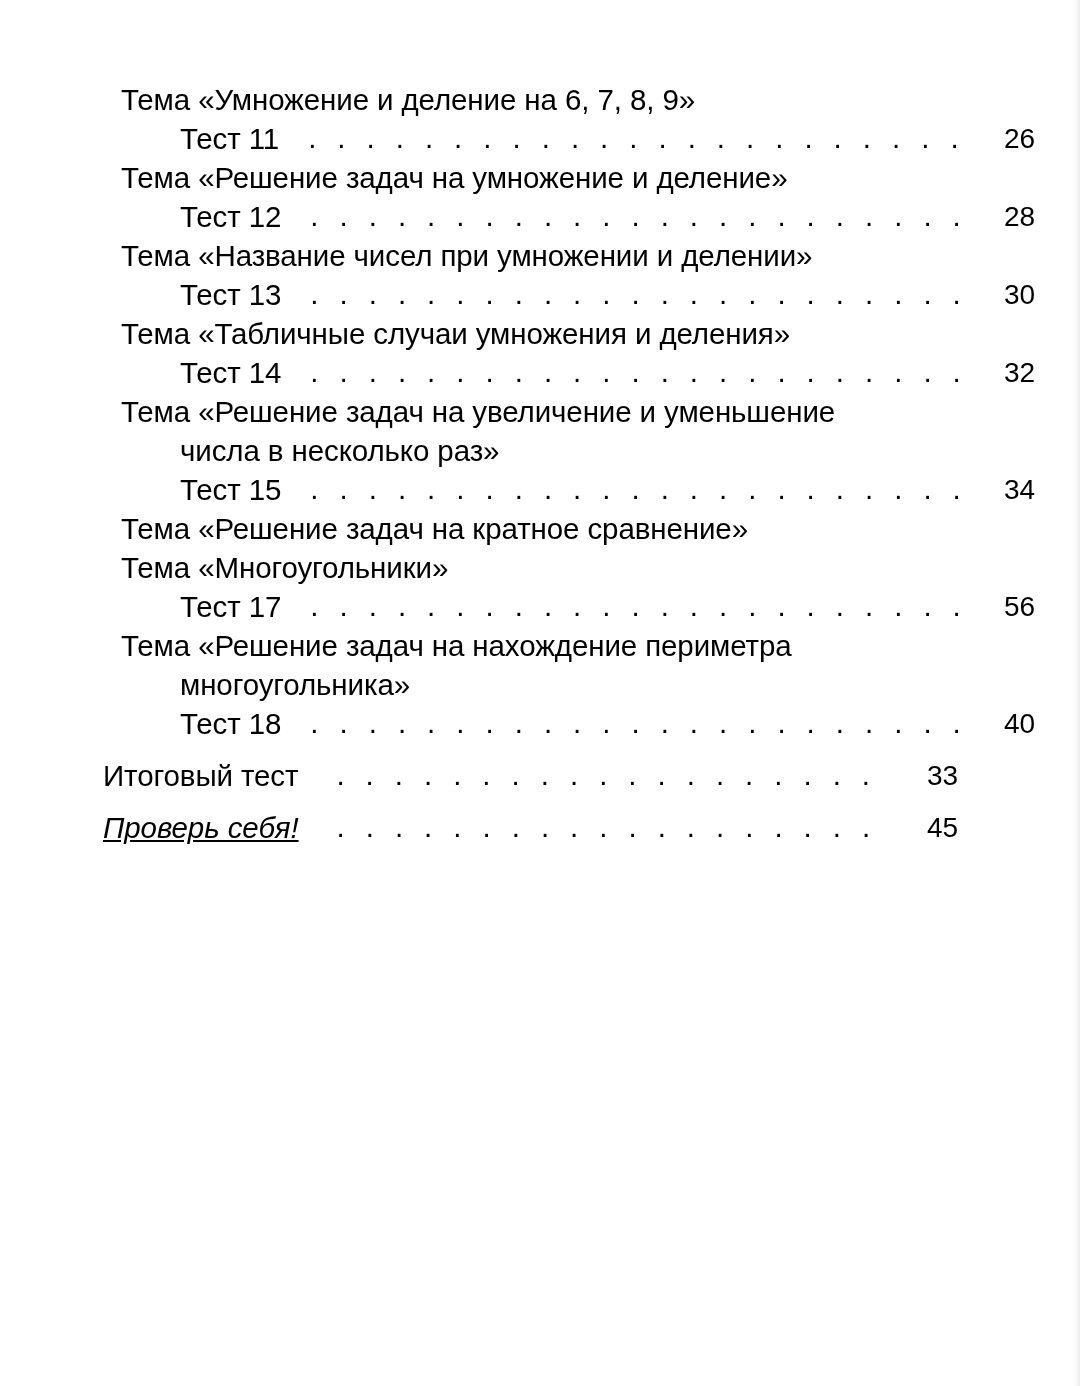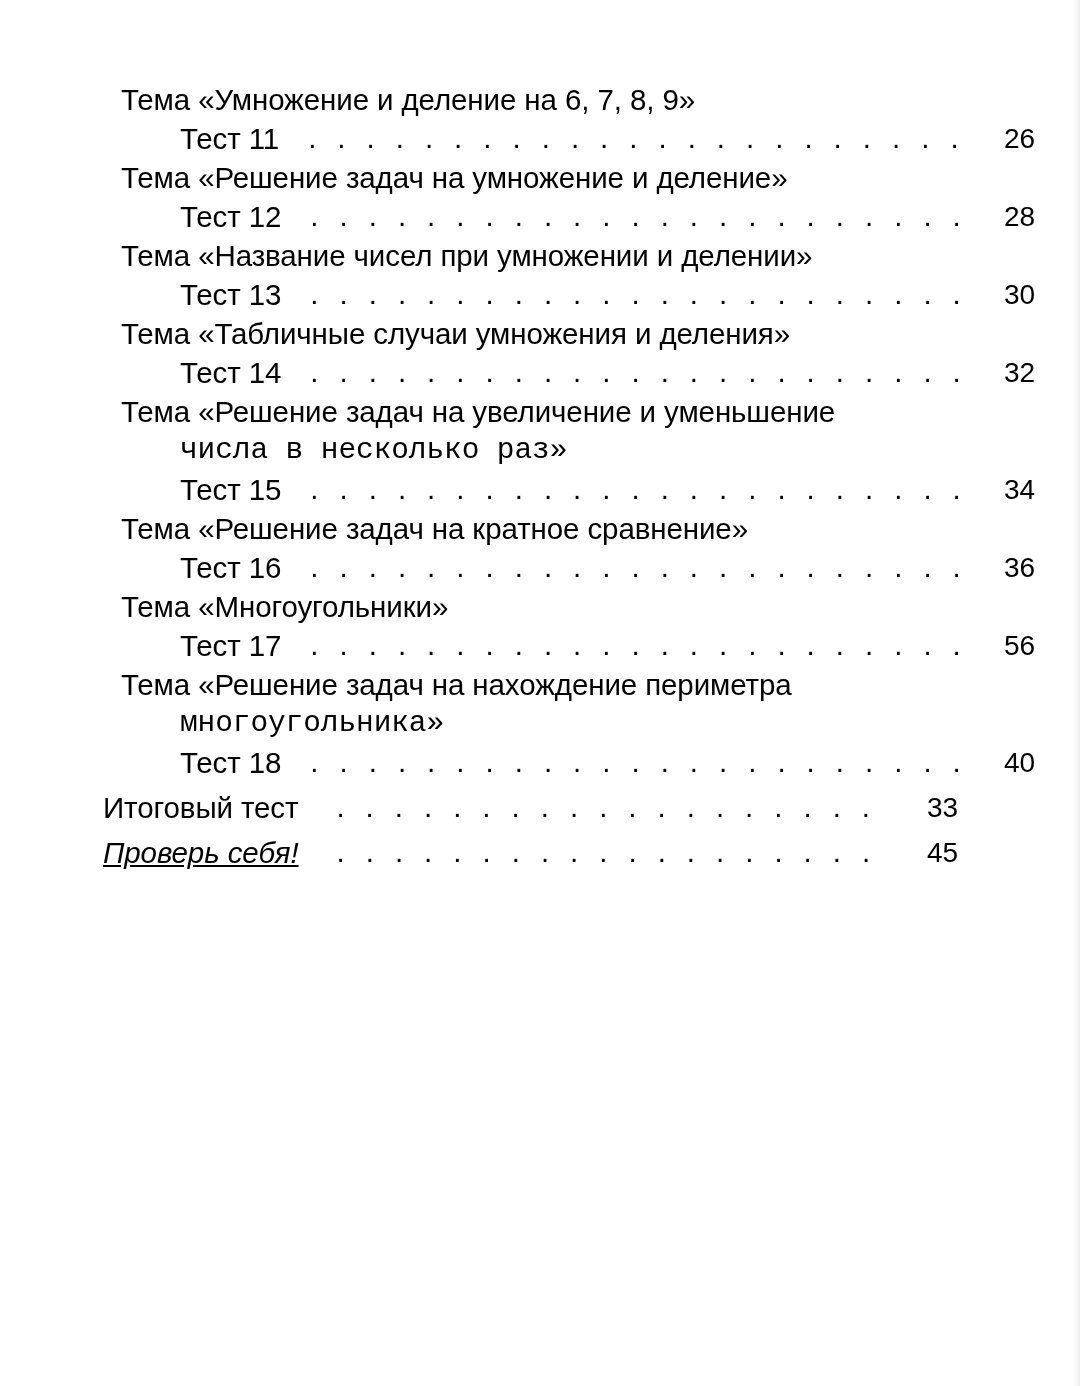--- a/index.html
+++ b/index.html
@@ -45,21 +45,20 @@
   
   .topic-line {
     display: block;
     margin-left: 18px;
   }
 
   
   .topic-cont {
     display: block;
     padding-left: 77px;
-    font-family: Liberation Mono, monospace;
   }
 
   
   .entry-row {
     display: flex;
     align-items: flex-start;
     width: 100%;
     gap: 22px;
   }
   .entry-row.indent {
@@ -87,21 +86,21 @@
 
   .page-num {
     flex: 0 0 auto;
     text-align: right;
     min-width: 46px;
     font-size: 28px;
   }
 
   
   .standalone {
-    margin-top: 6px;
+    margin-top: 13px;
   }
   .standalone .leader {
     margin-left: 16px;
   }
   .italic-entry .entry-label {
     font-style: italic;
     text-decoration: underline;
   }
 </style>
 </head>
@@ -135,25 +134,20 @@
       <span class="page-num">32</span>
     </div>
     <div class="line topic-line">Тема «Решение задач на увеличение и уменьшение</div>
     <div class="line topic-cont">числа в несколько раз»</div>
     <div class="line entry-row indent">
       <span class="entry-label">Тест 15</span>
       <span class="leader"></span>
       <span class="page-num">34</span>
     </div>
     <div class="line topic-line">Тема «Решение задач на кратное сравнение»</div>
-    <div class="line entry-row indent">
-      <span class="entry-label">Тест 16</span>
-      <span class="leader"></span>
-      <span class="page-num">36</span>
-    </div>
     <div class="line topic-line">Тема «Многоугольники»</div>
     <div class="line entry-row indent">
       <span class="entry-label">Тест 17</span>
       <span class="leader"></span>
       <span class="page-num">56</span>
     </div>
     <div class="line topic-line">Тема «Решение задач на нахождение периметра</div>
     <div class="line topic-cont">многоугольника»</div>
     <div class="line entry-row indent">
       <span class="entry-label">Тест 18</span>

